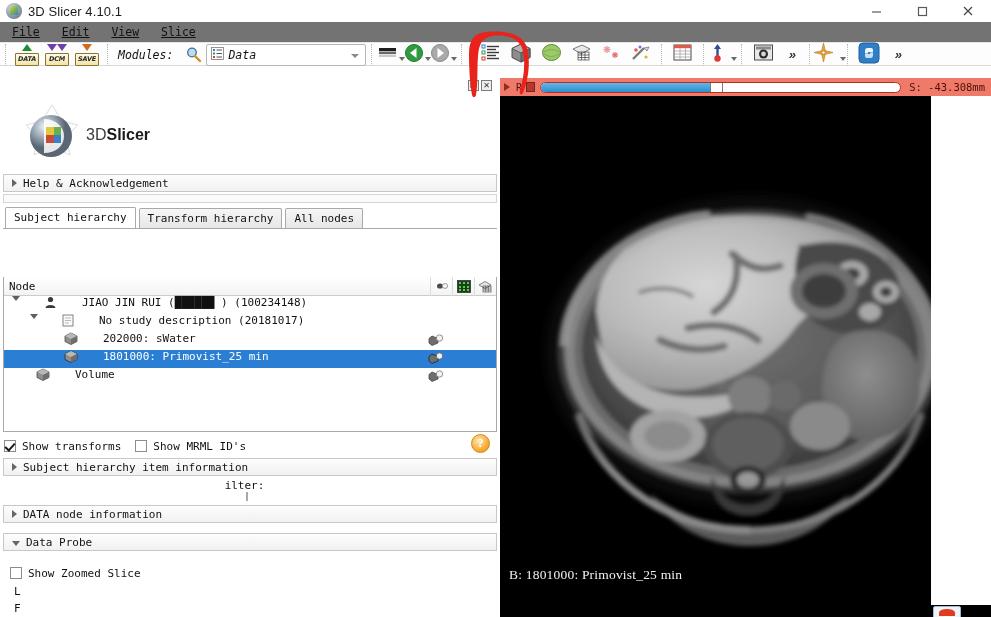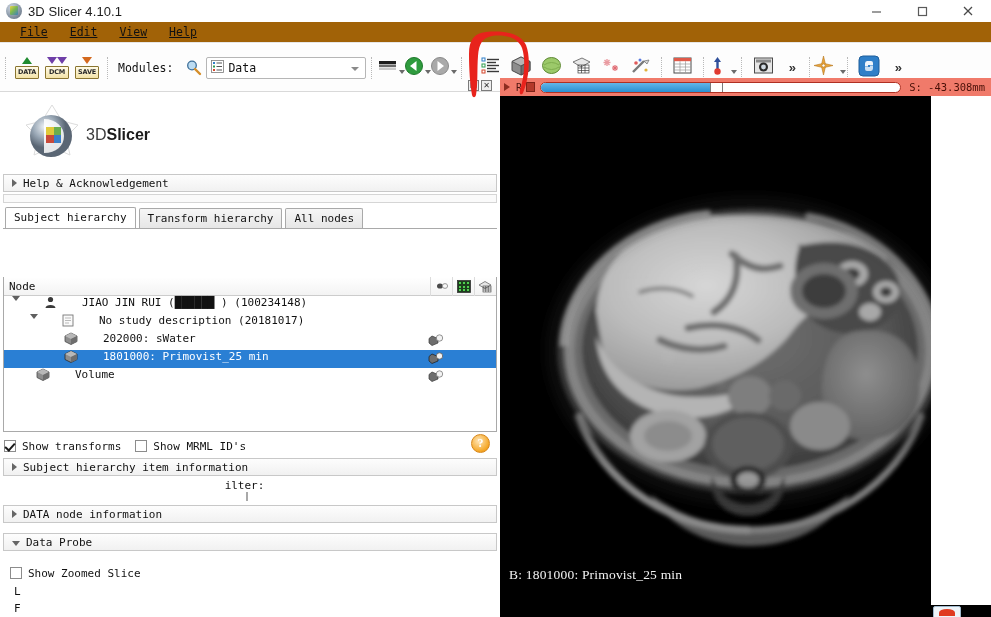--- a/index.html
+++ b/index.html
@@ -43,37 +43,37 @@
   }
   .winbtn {
     width: 46px; height: 22px; display: flex; align-items: center; justify-content: center;
     color: #4a4a4a;
   }
   .winbtn svg { display: block; }
 
   
   .menubar {
     position: absolute; left: 0; top: 22px; width: 991px; height: 21px;
-    background: #a16207;
-    display: flex; align-items: center; padding-left: 18px;
+    background: #737373;
+    display: flex; align-items: center; padding-left: 10px;
     border-bottom: 1px solid #e6e6e6;
   }
   .menuitem {
     font-family: "DejaVu Sans Mono", monospace;
     font-size: 11.5px; color: #111; margin-right: 18px;
     padding: 1px 2px;
   }
   .menuitem span.u { text-decoration: underline; }
 
   
   .toolbar {
-    position: absolute; left: 0; top: 44px; width: 991px; height: 48px;
+    position: absolute; left: 0; top: 44px; width: 991px; height: 22px;
     background: #fdfdfd;
     border-bottom: 1px solid #d9d9d9;
-    display: flex; align-items: center;
+    display: flex; align-items: center; font-style: italic;
   }
   .tsep {
     width: 2px; height: 22px; margin: 0 5px;
     border-left: 1px dotted #b9b9b9;
   }
   .tbtn {
     width: 30px; height: 30px; display: flex; align-items: center; justify-content: center;
     position: relative;
   }
   .tbtn.sm { width: 26px; }
@@ -365,21 +365,21 @@
             <line x1="11" y1="3" x2="3" y2="11" stroke="#4a4a4a" stroke-width="1.3"></line>
           </svg>
       </div>
     </div>
   </div>
 
   <div class="menubar">
     <div class="menuitem"><span class="u">File</span></div>
     <div class="menuitem"><span class="u">Edit</span></div>
     <div class="menuitem"><span class="u">View</span></div>
-    <div class="menuitem"><span class="u">Help</span></div>
+    <div class="menuitem"><span class="u">Slice</span></div>
   </div>
 
   <div class="toolbar">
     <div class="tsep"></div>
 
     <div class="tbtn">
       <div class="folder">
         <div class="arrowup" style="left:7px;"></div>
         <div class="body"></div>
         <div class="lbl">DATA</div>

